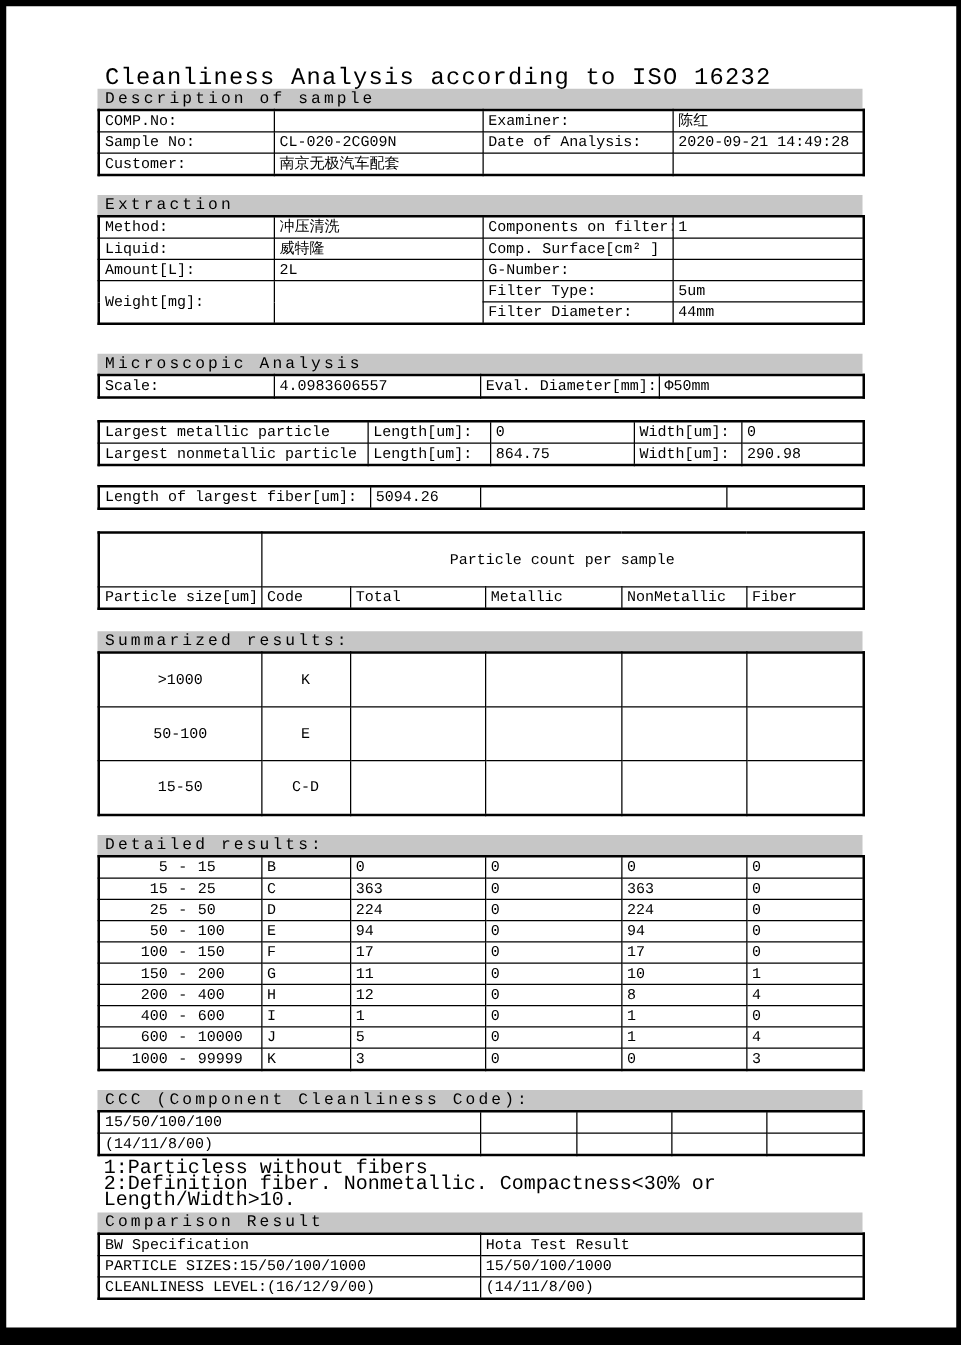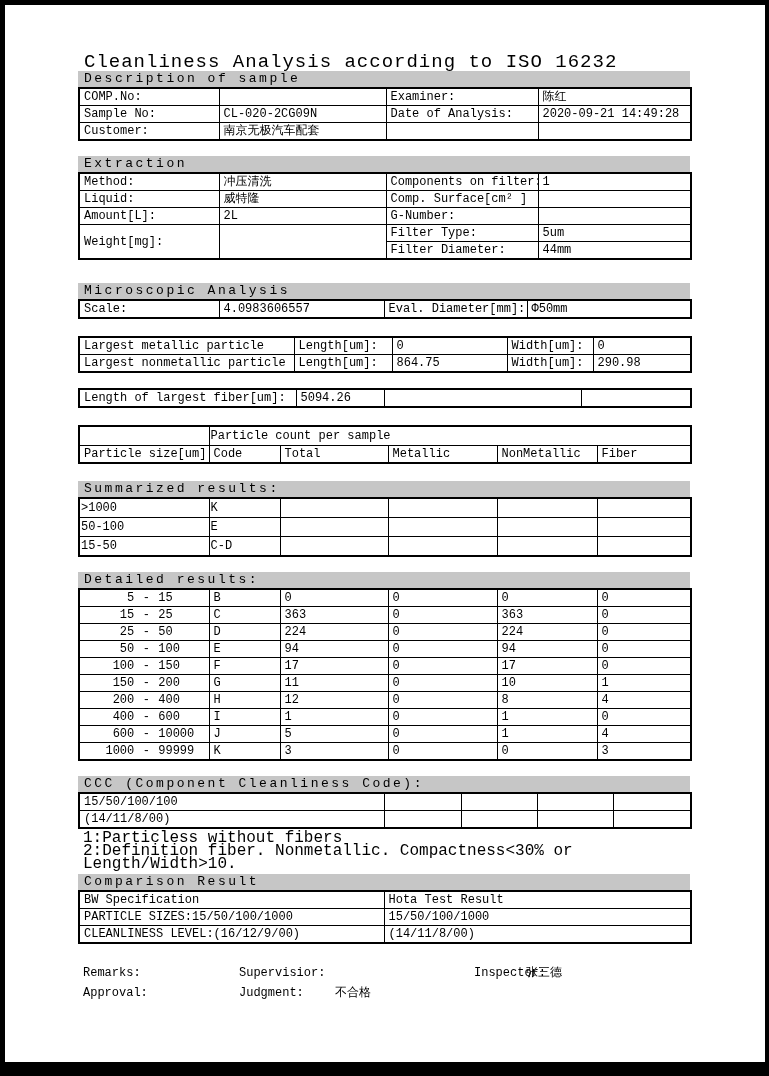--- a/index.html
+++ b/index.html
@@ -12,21 +12,21 @@
   .title{font-size:19px;line-height:14px;letter-spacing:1px;padding-left:6px;white-space:nowrap}
   .bar{
     background:#c6c6c6;height:16px;line-height:16px;font-size:13px;
     letter-spacing:2.5px;padding-left:6px;white-space:nowrap;
   }
   table.tbl{border-collapse:collapse;table-layout:fixed;width:612px;border:2px solid #000}
   .tbl td{
     border:1px solid #000;height:16px;line-height:16px;font-size:12px;
     padding:0 2px 0 4px;white-space:nowrap;overflow:hidden;
   }
-  .tbl td.c{padding:1px}
+  .tbl td.c{text-align:center;padding:13px}
   .tbl td.range{text-align:center;padding:0}
   .range .n1{display:inline-block;width:52px;text-align:right}
   .range .sep{display:inline-block;width:24px;text-align:center}
   .range .n2{display:inline-block;width:48px;text-align:left}
   .mt2{margin-top:2px}.mt3{margin-top:3px}.mt15{margin-top:15px}
   .mt17{margin-top:17px}.mt21{margin-top:23px}
   .notes{font-size:16px;line-height:13px;padding-left:5px;margin-top:3px}
   .footer{position:relative;height:44px;margin-top:22px;font-size:12px}
   .footer span{position:absolute;white-space:nowrap;line-height:14px}
 </style>

